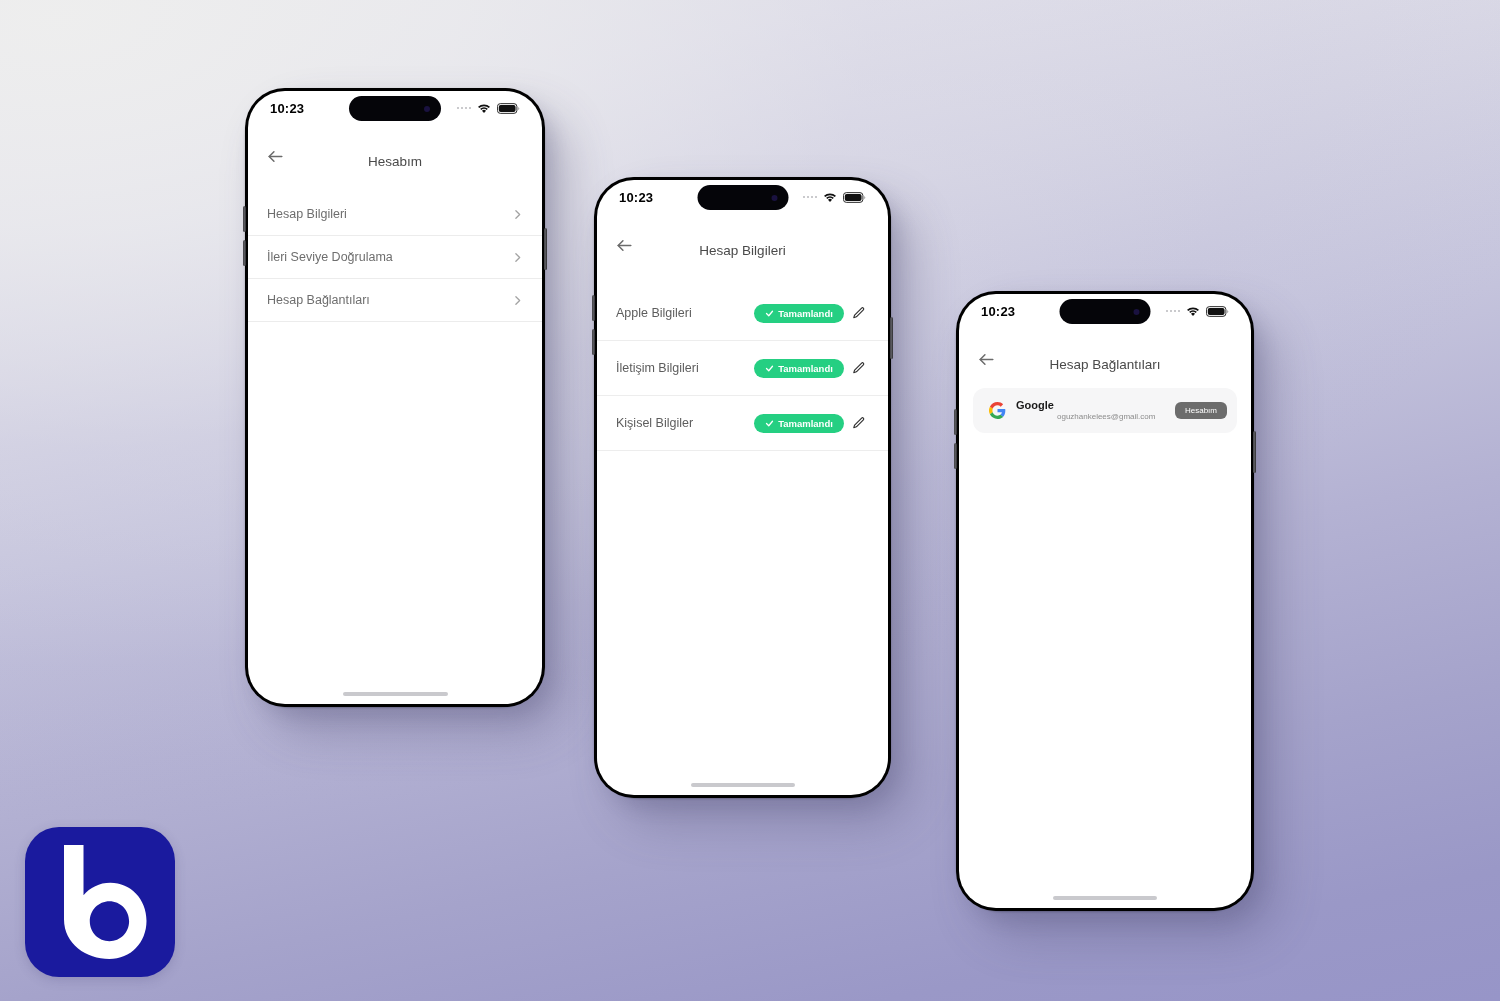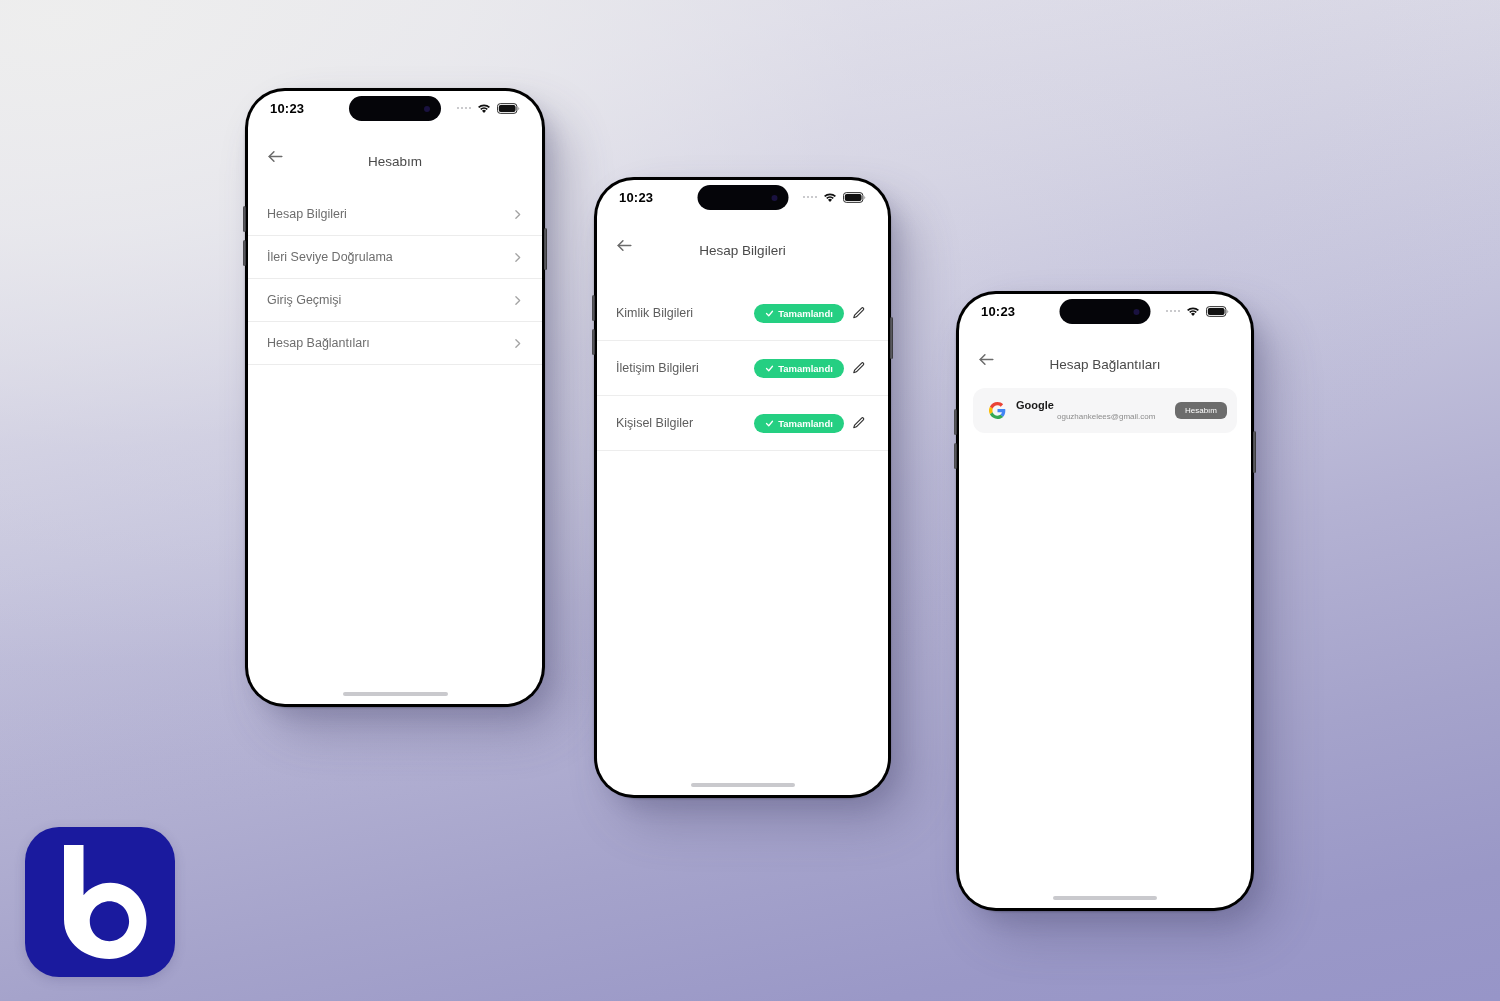--- a/index.html
+++ b/index.html
@@ -273,28 +273,20 @@
 
           <div class="list-row" style="height:43px; padding:0 18px 0 19px;gap:28px;">
             <span class="list-label" style="font-size:12.5px;">İleri Seviye Doğrulama</span>
             <span class="chev">
               <svg width="13" height="13" viewBox="0 0 24 24" fill="none" stroke="#a3a3a3" stroke-width="2.4" stroke-linecap="round" stroke-linejoin="round">
                   <path d="m9 5 7 7-7 7"></path>
                 </svg>
             </span>
           </div>
 
-          <div class="list-row" style="height:43px; padding:0 18px 0 19px;">
-            <span class="list-label" style="font-size:12.5px;">Giriş Geçmişi</span>
-            <span class="chev">
-              <svg width="13" height="13" viewBox="0 0 24 24" fill="none" stroke="#a3a3a3" stroke-width="2.4" stroke-linecap="round" stroke-linejoin="round">
-                  <path d="m9 5 7 7-7 7"></path>
-                </svg>
-            </span>
-          </div>
 
           <div class="list-row" style="height:43px; padding:0 18px 0 19px;">
             <span class="list-label" style="font-size:12.5px;">Hesap Bağlantıları</span>
             <span class="chev">
               <svg width="13" height="13" viewBox="0 0 24 24" fill="none" stroke="#a3a3a3" stroke-width="2.4" stroke-linecap="round" stroke-linejoin="round">
                   <path d="m9 5 7 7-7 7"></path>
                 </svg>
             </span>
           </div>
 
@@ -348,21 +340,21 @@
                 <path d="M20 12H4"></path>
                 <path d="M10 6 4 12l6 6"></path>
               </svg>
           </div>
           <div class="nav-title" style="font-size:13.5px;">Hesap Bilgileri</div>
         </div>
 
         <div class="list" style="padding:28px 0 0 0;">
 
           <div class="srow" style="height:55px; padding:0 14px 0 19px;">
-            <span class="srow-label" style="font-size:12.5px; flex:1 1 auto;">Kimlik Bilgileri</span>
+            <span class="srow-label" style="font-size:12.5px; flex:1 1 auto;">Apple Bilgileri</span>
             <span class="pill" style="width:90px; height:19px; font-size:9.5px;">
               <span class="tick">
                 <svg width="9" height="9" viewBox="0 0 24 24" fill="none" stroke="#fff" stroke-width="3.4" stroke-linecap="round" stroke-linejoin="round">
                     <path d="m4 12 6 6L20 6"></path>
                   </svg>
               </span>
               <span>Tamamlandı</span>
             </span>
             <span class="pencil" style="width:30px; height:30px;">
               <svg width="14" height="14" viewBox="0 0 24 24" fill="none" stroke="#2f2f2f" stroke-width="1.9" stroke-linecap="round" stroke-linejoin="round">

